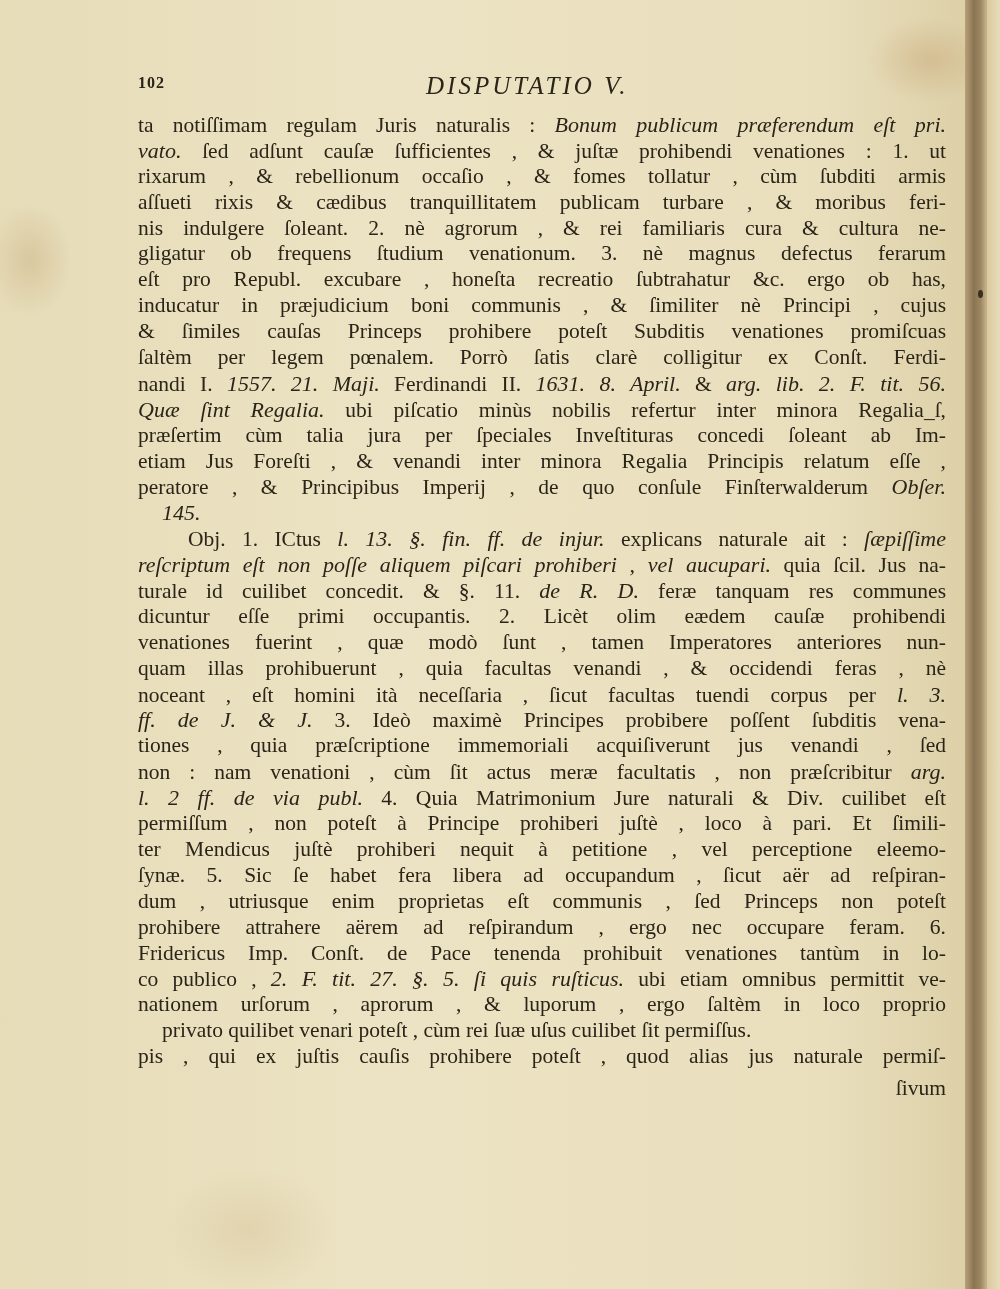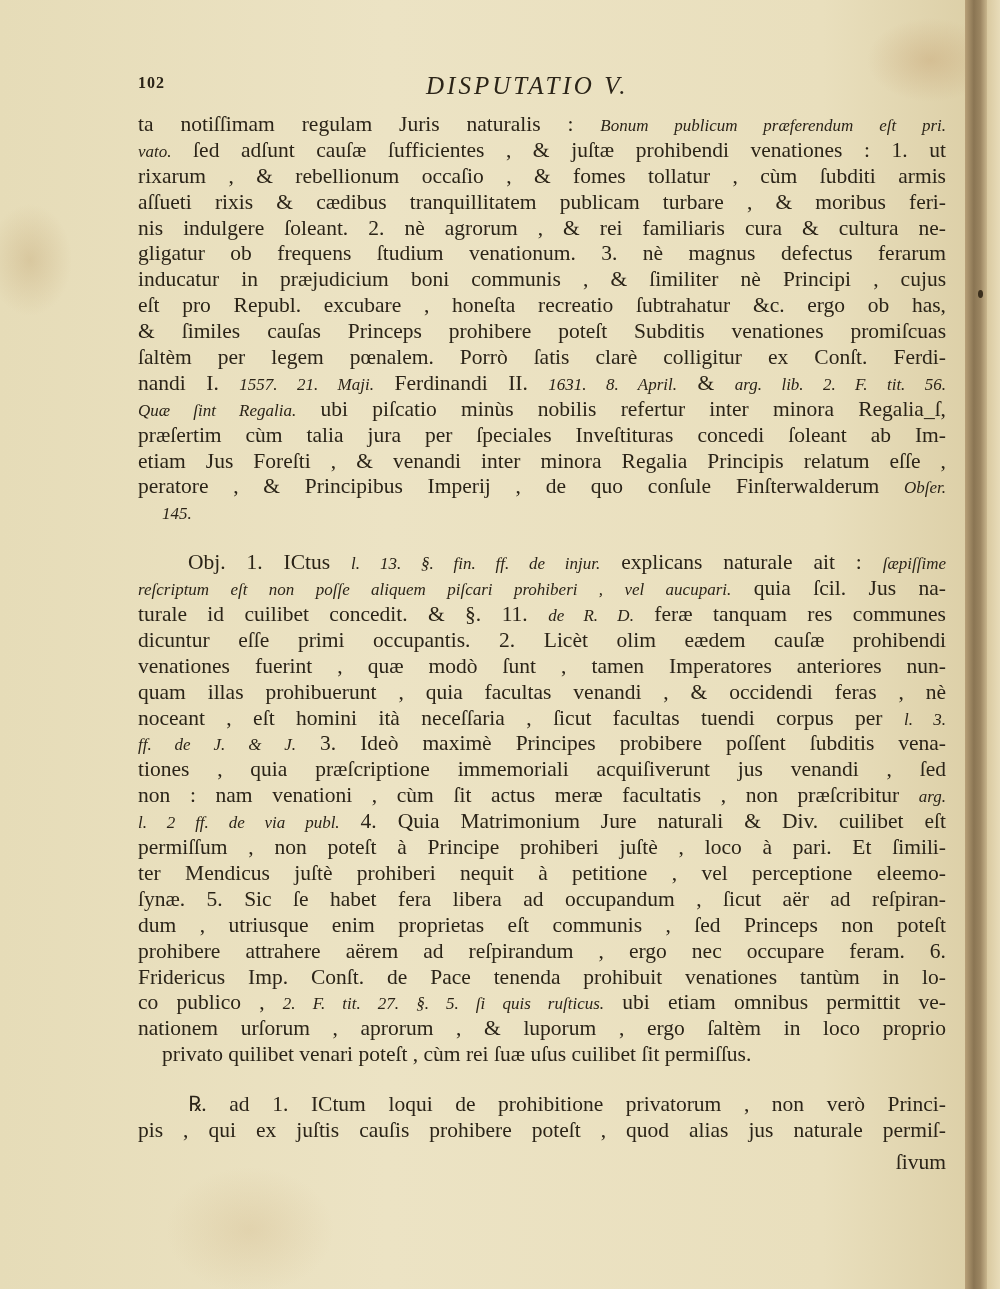--- a/index.html
+++ b/index.html
@@ -35,22 +35,22 @@
     position:absolute; left:288px; top:0; font-size:25px; font-style:italic; letter-spacing:3px;
   }
   .body-text {
     position:absolute; top:112px; left:138px; width:808px;
   }
   .line {
     height:25.9px; line-height:25.9px; font-size:21.5px;
     text-align:justify; text-align-last:justify; white-space:nowrap; overflow:visible;
   }
   .line.last { text-align-last:left;margin-left:24px; }
-  .line.indent { padding-left:50px;margin-top:24px; }
-  .it { font-style:italic; font-size:17px; }
+  .line.indent { padding-left:50px; }
+  .it { font-style:italic; font-size:22px; }
   .catch {
     text-align:right; text-align-last:right;margin-top:6px;
   }
   .speck { position:absolute; border-radius:50%; background:#3a2e1c; }
 </style>
 </head>
 <body>
 
 <div class="paper"></div>
 <div class="binding"></div>
@@ -63,22 +63,22 @@
   <span class="running-head">DISPUTATIO V.</span>
 </div>
 
 <div class="body-text" id="body-text">
     <div class="line"><span>ta notiſſimam regulam Juris naturalis : </span><span class="it">Bonum publicum præferendum eſt pri.</span></div>
     <div class="line"><span class="it">vato.</span><span> ſed adſunt cauſæ ſufficientes , &amp; juſtæ prohibendi venationes : 1. ut</span></div>
     <div class="line"><span>rixarum , &amp; rebellionum occaſio , &amp; fomes tollatur , cùm ſubditi armis</span></div>
     <div class="line"><span>aſſueti rixis &amp; cædibus tranquillitatem publicam turbare , &amp; moribus feri-</span></div>
     <div class="line"><span>nis indulgere ſoleant.   2. nè agrorum , &amp; rei familiaris cura &amp; cultura ne-</span></div>
     <div class="line"><span>gligatur ob frequens ſtudium venationum.   3. nè magnus defectus ferarum</span></div>
+    <div class="line"><span>eſt pro Republ. excubare , honeſta recreatio ſubtrahatur &amp;c. ergo ob has,</span></div>
     <div class="line"><span>inducatur in præjudicium boni communis , &amp; ſimiliter nè Principi , cujus</span></div>
-    <div class="line"><span>eſt pro Republ. excubare , honeſta recreatio ſubtrahatur &amp;c. ergo ob has,</span></div>
     <div class="line"><span>&amp; ſimiles cauſas Princeps prohibere poteſt Subditis venationes promiſcuas</span></div>
     <div class="line"><span>ſaltèm per legem pœnalem.    Porrò ſatis clarè colligitur ex Conſt. Ferdi-</span></div>
     <div class="line"><span>nandi I. </span><span class="it">1557. 21. Maji.</span><span>   Ferdinandi II. </span><span class="it">1631. 8. April.</span><span> &amp; </span><span class="it">arg. lib. 2. F. tit. 56.</span></div>
     <div class="line"><span class="it">Quæ ſint Regalia.</span><span> ubi piſcatio minùs nobilis refertur inter minora Regalia_ſ,</span></div>
     <div class="line"><span>præſertim cùm talia jura per ſpeciales Inveſtituras concedi ſoleant ab Im-</span></div>
     <div class="line"><span>etiam Jus Foreſti , &amp; venandi inter minora Regalia Principis relatum eſſe ,</span></div>
     <div class="line"><span>peratore , &amp; Principibus Imperij , de quo conſule Finſterwalderum </span><span class="it">Obſer.</span></div>
     <div class="line last"><span class="it">145.</span></div>
     <div class="line indent"><span>Obj. 1. ICtus </span><span class="it">l. 13. §. fin. ff. de injur.</span><span> explicans naturale ait : </span><span class="it">ſæpiſſime</span></div>
     <div class="line"><span class="it">reſcriptum eſt non poſſe aliquem piſcari prohiberi , vel aucupari.</span><span> quia ſcil. Jus na-</span></div>
@@ -93,16 +93,15 @@
     <div class="line"><span class="it">l. 2 ff. de via publ.</span><span>    4. Quia Matrimonium Jure naturali &amp; Div. cuilibet eſt</span></div>
     <div class="line"><span>permiſſum , non poteſt à Principe prohiberi juſtè , loco à pari.  Et ſimili-</span></div>
     <div class="line"><span>ter Mendicus juſtè prohiberi nequit à petitione , vel perceptione eleemo-</span></div>
     <div class="line"><span>ſynæ.    5. Sic ſe habet fera libera ad occupandum , ſicut aër ad reſpiran-</span></div>
     <div class="line"><span>dum , utriusque enim proprietas eſt communis , ſed Princeps non poteſt</span></div>
     <div class="line"><span>prohibere attrahere aërem ad reſpirandum , ergo nec occupare feram.   6.</span></div>
     <div class="line"><span>Fridericus Imp. Conſt. de Pace tenenda prohibuit venationes tantùm in lo-</span></div>
     <div class="line"><span>co publico , </span><span class="it">2. F. tit. 27. §. 5. ſi quis ruſticus.</span><span> ubi etiam omnibus permittit ve-</span></div>
     <div class="line"><span>nationem urſorum , aprorum , &amp; luporum , ergo ſaltèm in loco proprio</span></div>
     <div class="line last"><span>privato quilibet venari poteſt , cùm rei ſuæ uſus cuilibet ſit permiſſus.</span></div>
-    <div class="line indent"><span>℞. ad 1. ICtum loqui de prohibitione privatorum , non verò Princi-</span></div>
     <div class="line"><span>pis , qui ex juſtis cauſis prohibere poteſt , quod alias jus naturale permiſ-</span></div>
     <div class="line catch">ſivum</div>
   </div>
 
 </body></html>

